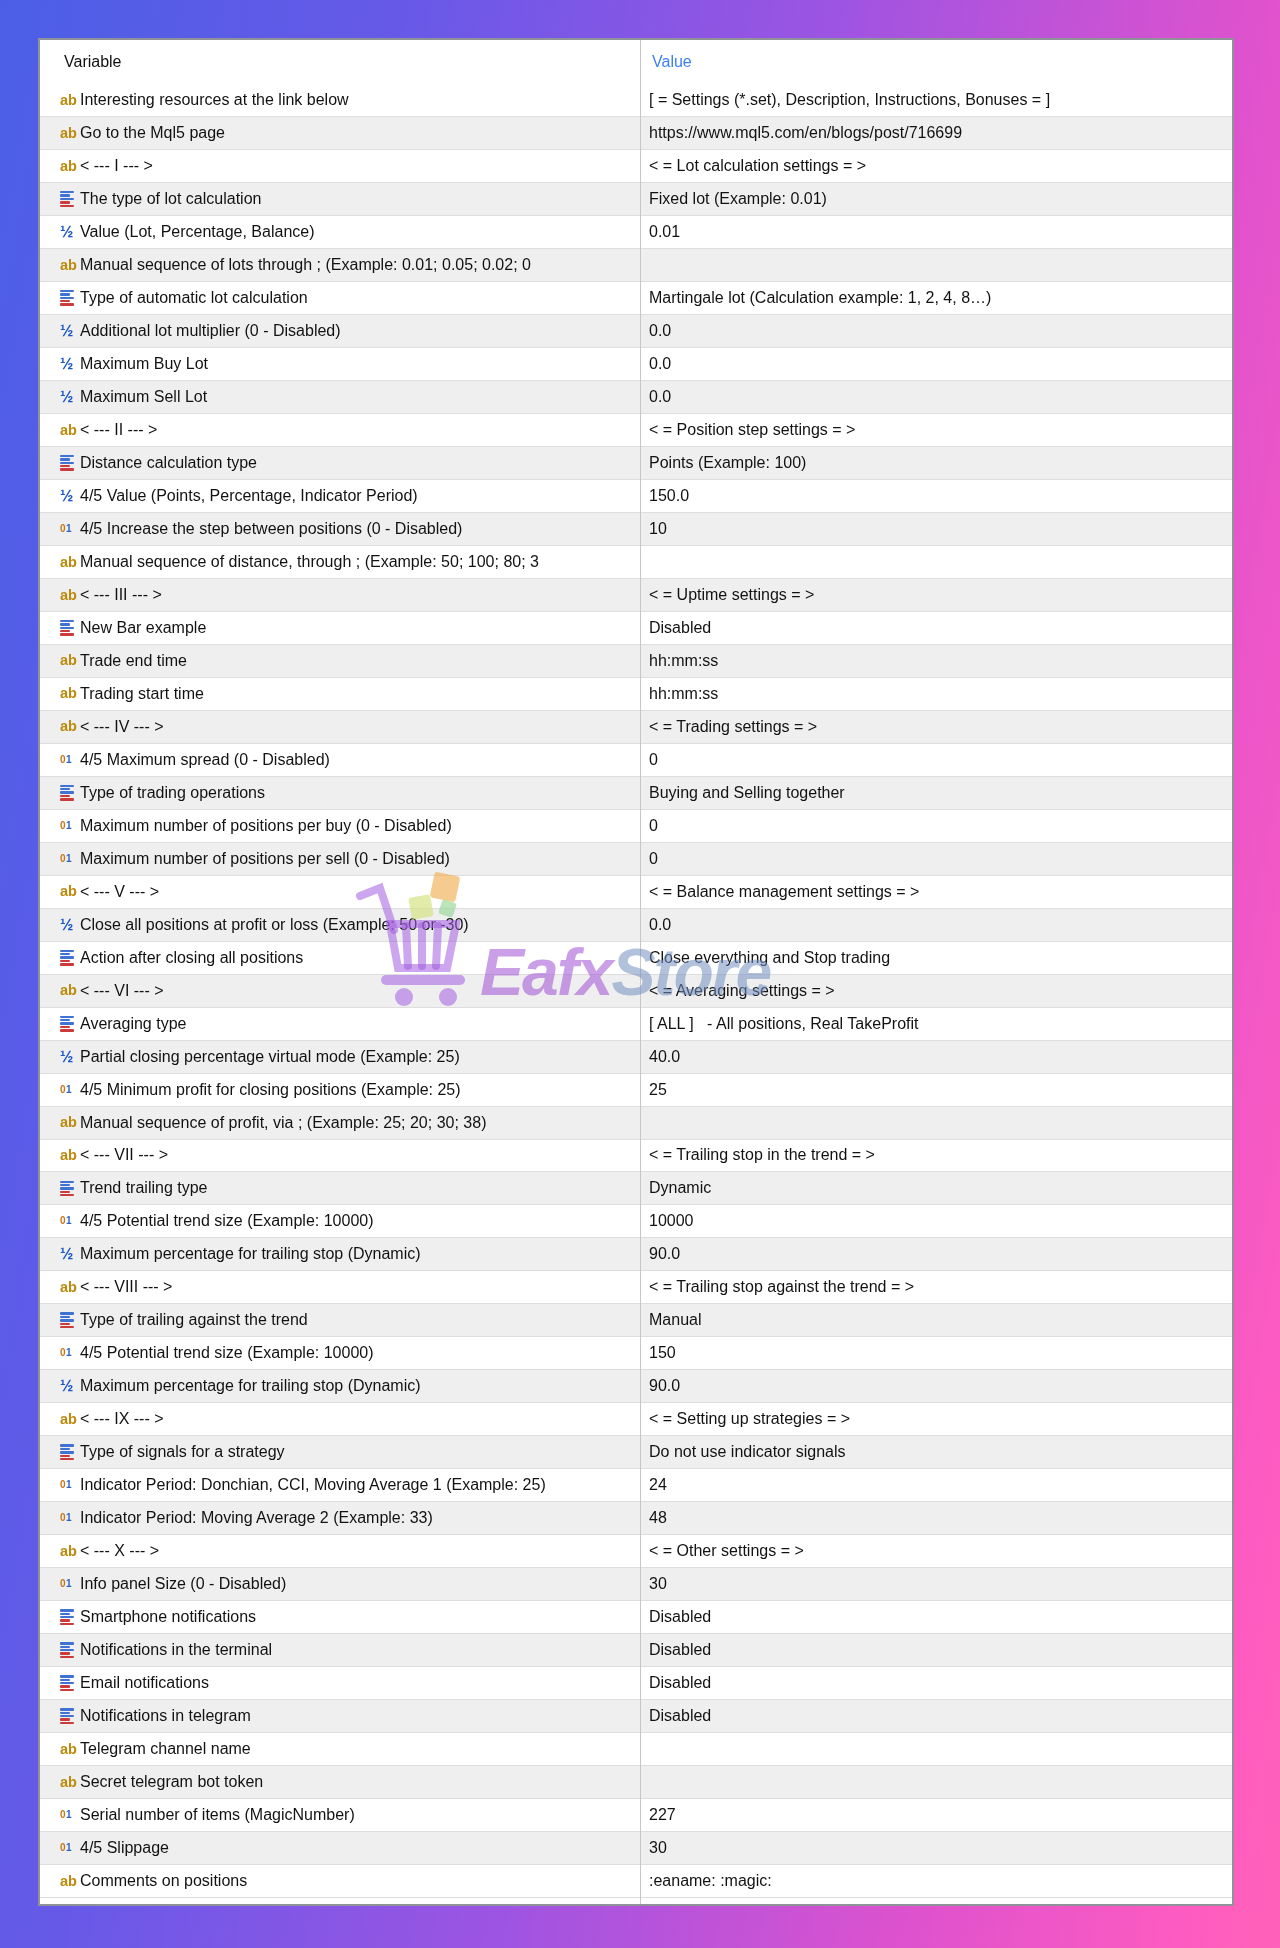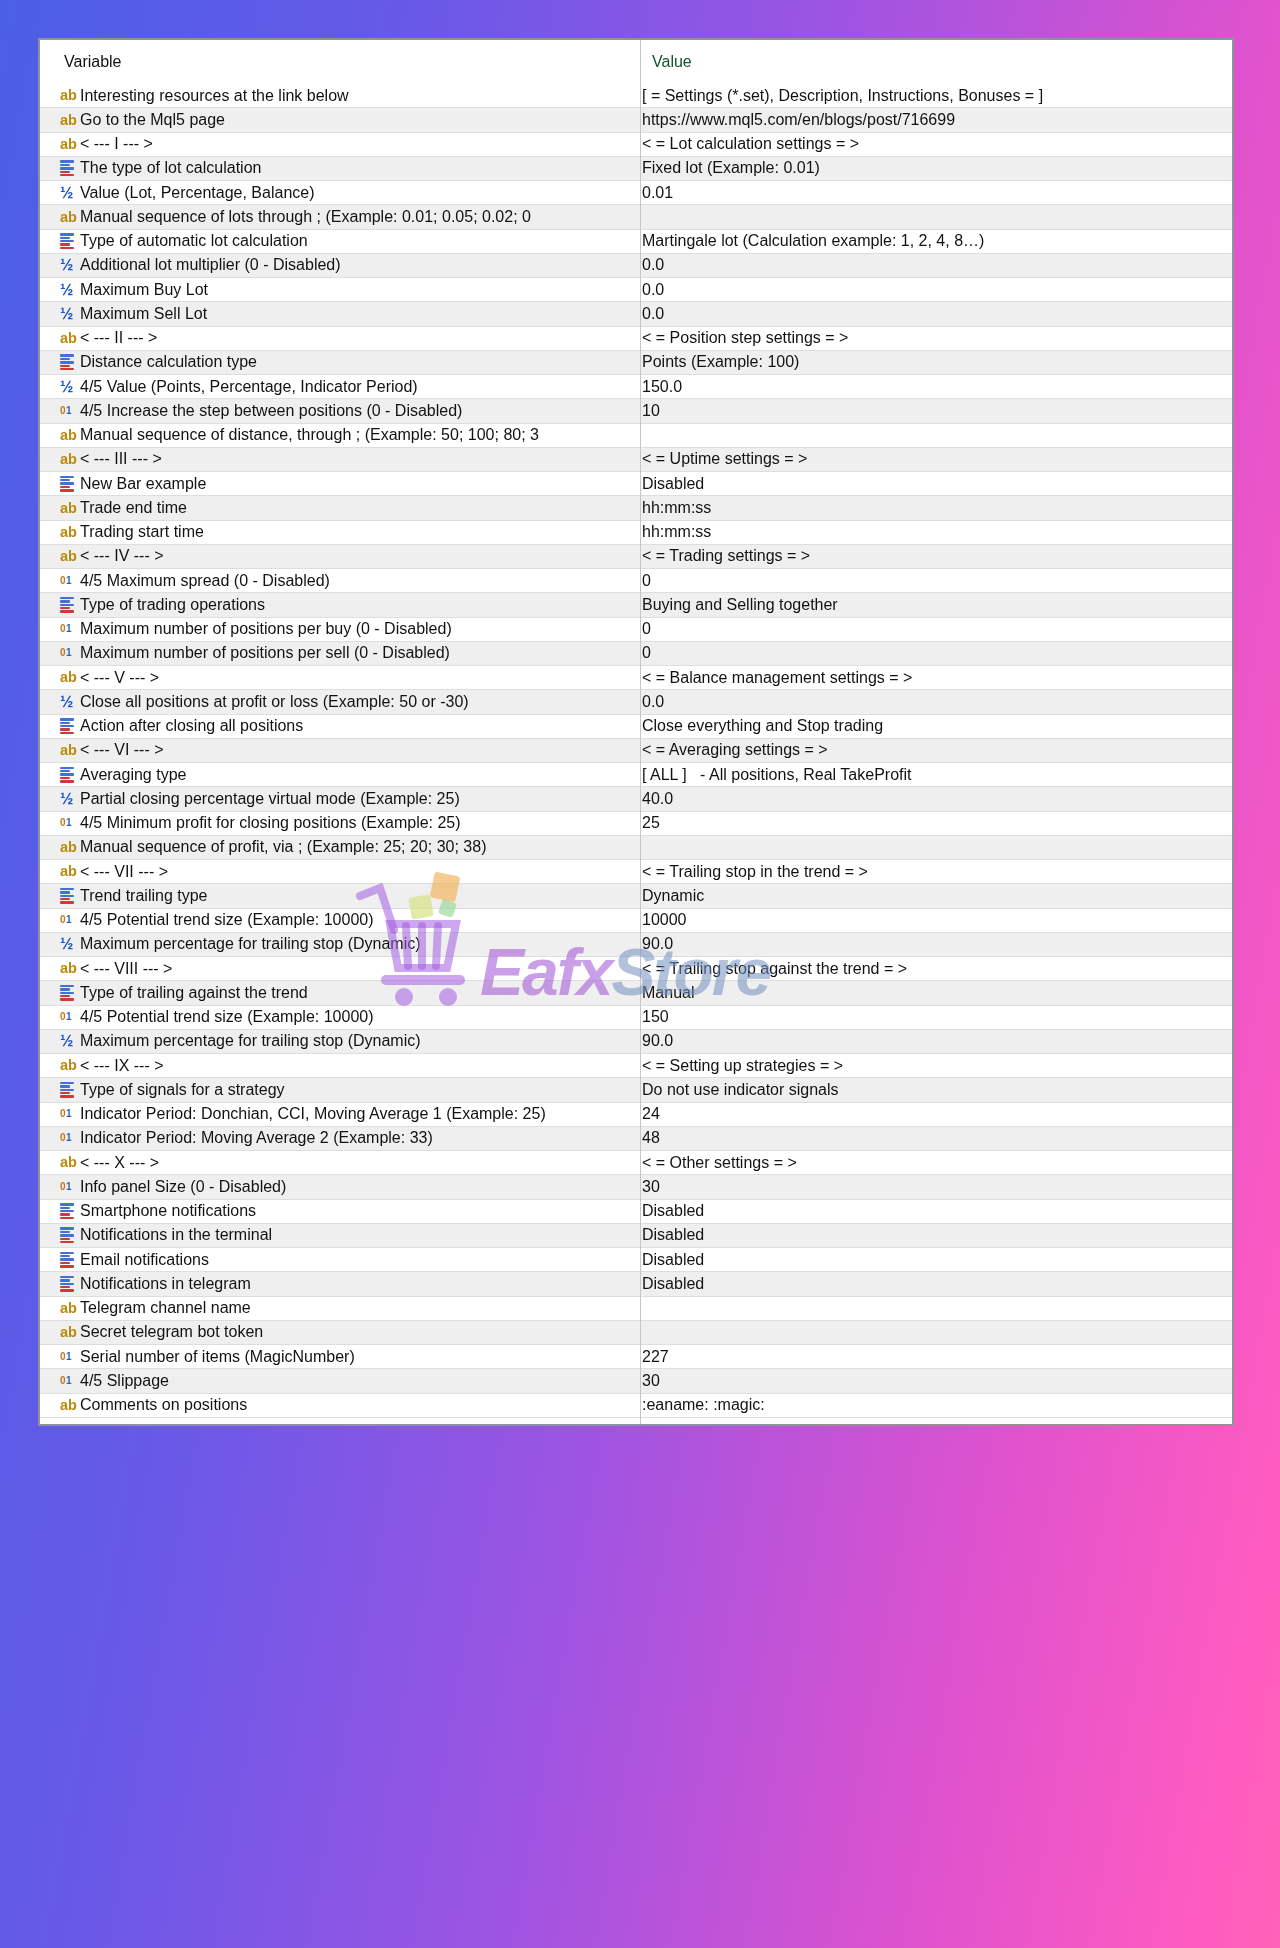--- a/index.html
+++ b/index.html
@@ -2,39 +2,39 @@
 <html><head>
 <meta charset="utf-8">
 <style>
   html,body{margin:0;padding:0;}
   body{
     width:1280px;height:1948px;position:relative;overflow:hidden;
     font-family:"Liberation Sans",sans-serif;
     background:linear-gradient(100deg,#4b5fe6 0%,#6759e8 25%,#9e54e2 52%,#e052cd 78%,#ff5cc0 95%,#ff62b8 100%);
   }
   .panel{
-    position:absolute;left:38px;top:38px;width:1196px;height:1388px;
+    position:absolute;left:38px;top:38px;width:1196px;height:1868px;
     background:#ffffff;border:2px solid #8f9399;box-sizing:border-box;
   }
   .hdr{
     height:44px;position:relative;border-bottom:1px solid #c9c9c9;
     background:#ffffff;
   }
   .hdr .h-var{position:absolute;left:24px;top:13px;font-size:16px;color:#111;}
-  .hdr .h-val{position:absolute;left:612px;top:13px;font-size:16px;color:#14532d;}
+  .hdr .h-val{position:absolute;left:612px;top:13px;font-size:16px;color:#3b82f6;}
   .col-divider{position:absolute;left:600px;top:0;bottom:0;width:1px;background:#c6c6c6;z-index:2;}
   .rows{position:absolute;top:44px;bottom:6px;left:0;right:0;display:flex;flex-direction:column;}
   .row{flex:1;display:flex;box-sizing:border-box;border-bottom:1px solid #dedede;background:#ffffff;}
   .row:nth-child(even){background:#efefef;}
   .cell-label{
     width:600px;flex:0 0 600px;display:flex;align-items:center;
     padding-left:20px;box-sizing:border-box;overflow:hidden;
   }
   .cell-value{
-    flex:1;display:flex;align-items:center;padding-left:2px;
+    flex:1;display:flex;align-items:center;padding-left:9px;
     box-sizing:border-box;overflow:hidden;white-space:pre;
   }
   .lbl-text,.val-text{font-size:16px;color:#121212;white-space:pre;}
   .icon{flex:0 0 20px;width:20px;display:flex;align-items:center;}
   .ic-ab{color:#bd8a0c;font-weight:bold;font-size:14.5px;line-height:1;}
   .ic-half{color:#1c57c9;font-weight:bold;font-size:16px;line-height:1;}
   .ic-int{font-weight:bold;font-size:10px;line-height:1;letter-spacing:.5px;}
   .ic-int .d0{color:#c87514;}
   .ic-int .d1{color:#2a62c8;}
   .ic-enum{display:flex;flex-direction:column;gap:1px;}

